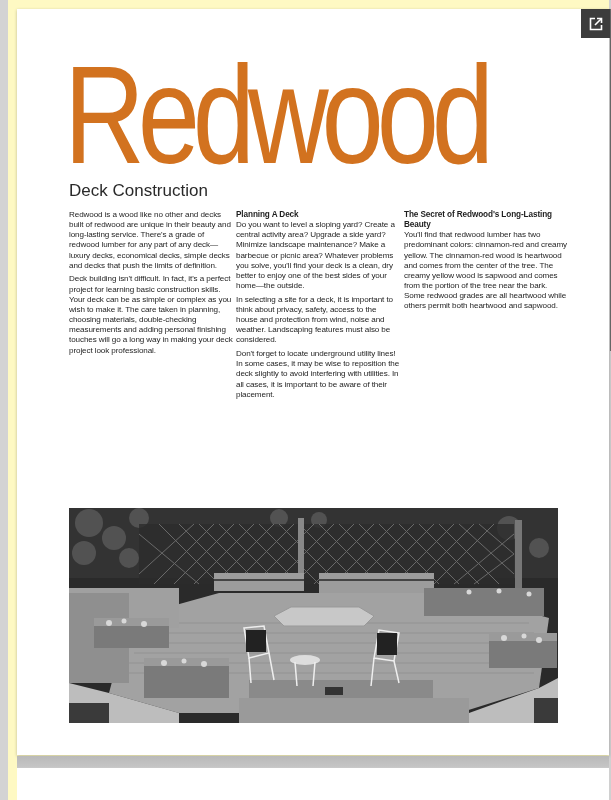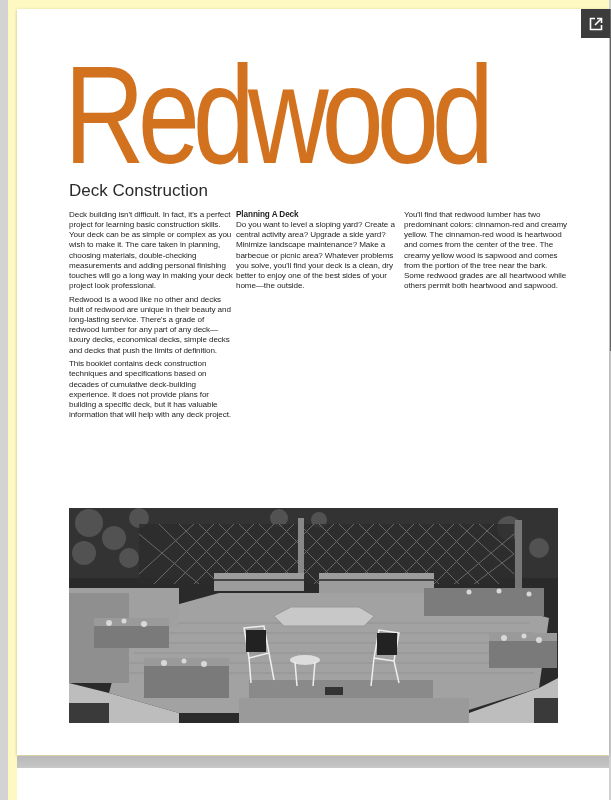--- a/index.html
+++ b/index.html
@@ -88,31 +88,33 @@
       <path d="M6 1.5H1.5v11h11V8" fill="none" stroke="#ffffff" stroke-width="1.6"></path>
       <path d="M8 1.5h4.5V6" fill="none" stroke="#ffffff" stroke-width="1.6"></path>
       <path d="M12.3 1.7L6 8" fill="none" stroke="#ffffff" stroke-width="1.6"></path>
     </svg>
   </div>
 
   <div class="title">Redwood</div>
   <div class="subtitle">Deck Construction</div>
 
   <div class="col col1">
+    <p>Redwood is a wood like no other and decks built of redwood are unique in their beauty and long-lasting service. There's a grade of redwood lumber for any part of any deck—luxury decks, economical decks, simple decks and decks that push the limits of definition.</p>
     <p>Deck building isn't difficult. In fact, it's a perfect project for learning basic construction skills. Your deck can be as simple or complex as you wish to make it. The care taken in planning, choosing materials, double-checking measurements and adding personal finishing touches will go a long way in making your deck project look professional.</p>
-    <p>Redwood is a wood like no other and decks built of redwood are unique in their beauty and long-lasting service. There's a grade of redwood lumber for any part of any deck—luxury decks, economical decks, simple decks and decks that push the limits of definition.</p>
-    <p>This booklet contains deck construction techniques and specifications based on decades of cumulative deck-building experience. It does not provide plans for building a specific deck, but it has valuable information that will help with any deck project.</p>
   </div>
 
   <div class="col col2">
     <h4>Planning A Deck</h4>
     <p>Do you want to level a sloping yard? Create a central activity area? Upgrade a side yard? Minimize landscape maintenance? Make a barbecue or picnic area? Whatever problems you solve, you'll find your deck is a clean, dry better to enjoy one of the best sides of your home—the outside.</p>
+    <p>In selecting a site for a deck, it is important to think about privacy, safety, access to the house and protection from wind, noise and weather. Landscaping features must also be considered.</p>
+    <p>Don't forget to locate underground utility lines! In some cases, it may be wise to reposition the deck slightly to avoid interfering with utilities. In all cases, it is important to be aware of their placement.</p>
   </div>
 
   <div class="col col3">
+    <h4>The Secret of Redwood's Long-Lasting Beauty</h4>
     <p>You'll find that redwood lumber has two predominant colors: cinnamon-red and creamy yellow. The cinnamon-red wood is heartwood and comes from the center of the tree. The creamy yellow wood is sapwood and comes from the portion of the tree near the bark. Some redwood grades are all heartwood while others permit both heartwood and sapwood.</p>
   </div>
 
   <div class="photo" title="Black and white photo of an octagonal redwood deck with a hot tub, two chairs, a small table, planter boxes with flowers, benches and a lattice fence">
     <svg viewBox="0 0 489 215" preserveAspectRatio="none">
 
       <rect x="0" y="0" width="489" height="215" fill="#2a2a2a"></rect>
       <rect x="0" y="0" width="489" height="70" fill="#333"></rect>
       <g fill="#5a5a5a" opacity="0.8">
         <circle cx="20" cy="15" r="14"></circle>

